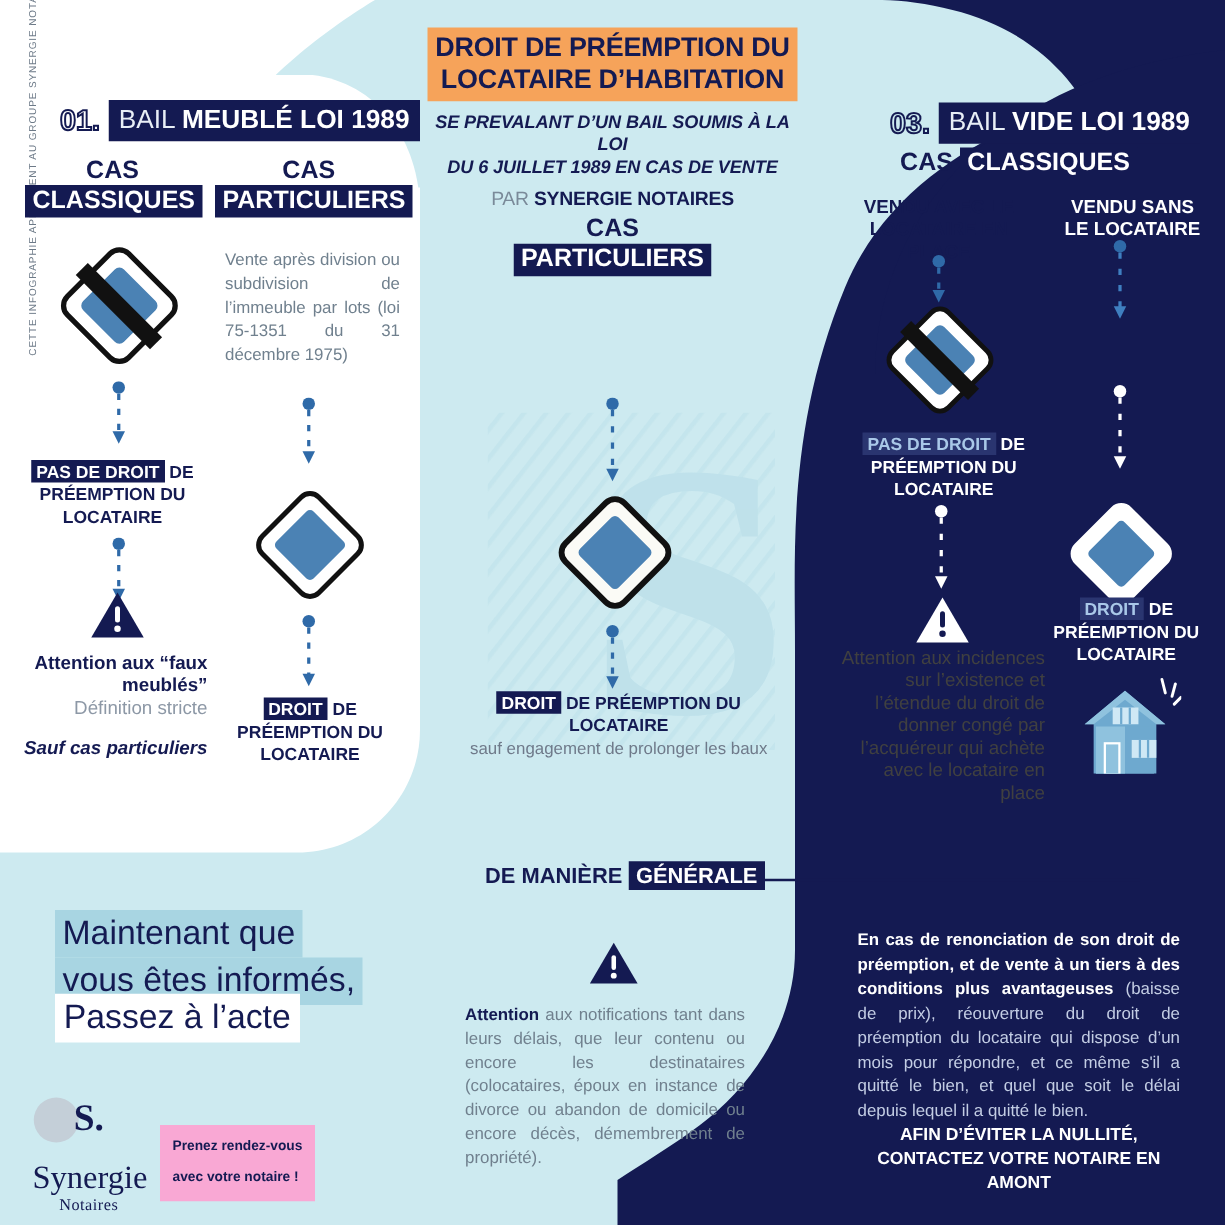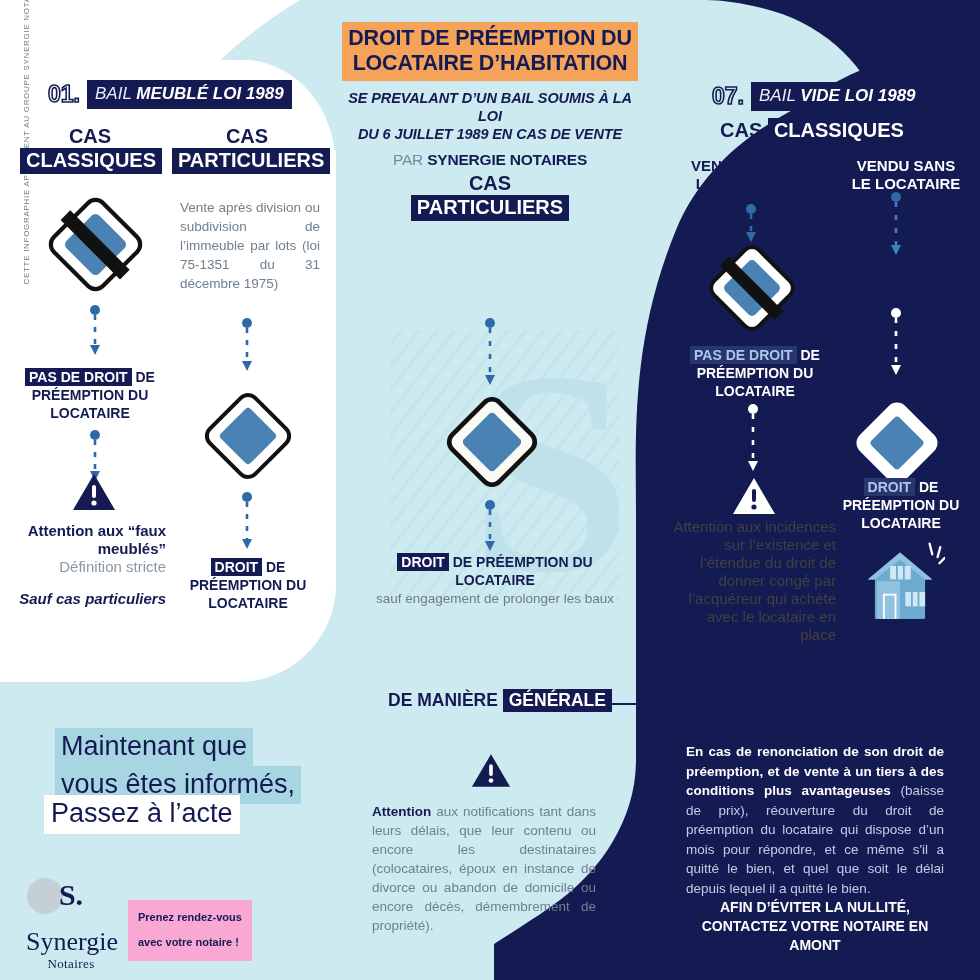--- a/index.html
+++ b/index.html
@@ -35,21 +35,21 @@
 
   
   .sec-head{position:absolute;display:flex;align-items:center;gap:7px;}
   .sec-num{
     font-size:23px;font-weight:bold;color:#141a52;letter-spacing:0px;
     -webkit-text-stroke:0px;
   }
   .sec-num.ol{color:transparent;-webkit-text-stroke:1.6px #141a52;}
   .sec-chip{
     background:#141a52;padding:4px 8px 5px 8px;
-    font-size:17px;color:#ffffff;letter-spacing:0px;white-space:nowrap;font-style:italic;
+    font-size:21px;color:#ffffff;letter-spacing:0px;white-space:nowrap;
   }
   .sec-chip b{font-weight:bold;}
   .sec-chip .lt{font-weight:normal;color:#e8eef6;}
 
   
   .colhead{position:absolute;text-align:center;font-weight:bold;color:#141a52;
            font-size:20px;line-height:23px;letter-spacing:0px;}
   .colhead .chip{background:#141a52;color:#fff;padding:1px 6px 2px 6px;display:inline-block;}
 
   .subhead{position:absolute;text-align:center;font-weight:bold;color:#141a52;
@@ -78,21 +78,21 @@
   .note .b1{font-weight:bold;color:#141a52;}
   .note .b2{color:#8d98a6;}
   .note .it{font-style:italic;font-weight:bold;color:#141a52;}
 
   
   .gen-head{position:absolute;left:388px;top:690px;font-weight:bold;font-size:17.5px;color:#141a52;white-space:nowrap;}
   .gen-head .chip{background:#141a52;color:#fff;padding:1px 6px 2px 6px;}
   .gen-rule{position:absolute;left:612px;top:703px;width:300px;height:2px;background:#141a52;}
 
   
-  .cta1{position:absolute;left:44px;top:728px;font-size:27px;line-height:34px;color:#141a52;margin-left:11px;}
+  .cta1{position:absolute;left:44px;top:728px;font-size:27px;line-height:34px;color:#141a52;}
   .cta1 span{background:#a8d5e2;padding:1px 6px 3px 6px;display:inline-block;}
   .cta2{position:absolute;left:44px;top:795px;font-size:27px;line-height:34px;color:#141a52;}
   .cta2 span{background:#ffffff;padding:1px 7px 4px 7px;display:inline-block;}
 
   .logo{position:absolute;left:26px;top:880px;width:90px;text-align:center;color:#141a52;}
   .logo-s{font-family:"Liberation Serif", serif;font-weight:bold;font-size:30px;line-height:30px;
           position:relative;display:inline-block;}
   .logo-dot{position:absolute;width:36px;height:36px;border-radius:50%;background:#c4cfd8;
             left:27px;top:878px;z-index:0;}
   .logo-name{font-family:"Liberation Serif", serif;font-size:26px;line-height:28px;margin-top:18px;}
@@ -281,21 +281,21 @@
     <path d="M11,51 L6,41 L16,41 Z" fill="#2f6aa8"></path>
   </svg>
 
   <div class="outcome" style="left:370px;top:553px;width:250px;">
     <span class="hl-navy" style="padding:0 4px;">DROIT</span>
     <span>DE PRÉEMPTION DU LOCATAIRE</span>
     <span class="sub">sauf engagement de prolonger les baux</span>
   </div>
 
   <div class="sec-head" style="left:712px;top:82px;">
-    <span class="sec-num ol">07.</span>
+    <span class="sec-num ol">03.</span>
     <span class="sec-chip">
       <span class="lt">BAIL</span>
       <b>VIDE LOI 1989</b>
     </span>
   </div>
 
   <div class="colhead" style="left:700px;top:118px;width:230px;">
     <span>CAS</span>
     <span class="chip">CLASSIQUES</span>
   </div>

